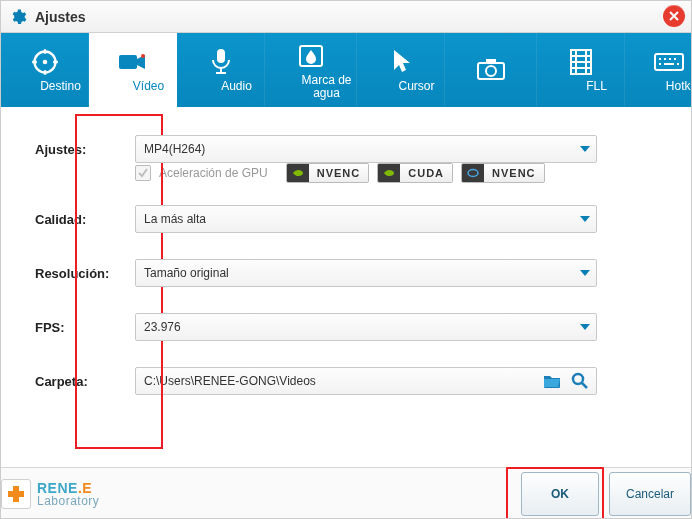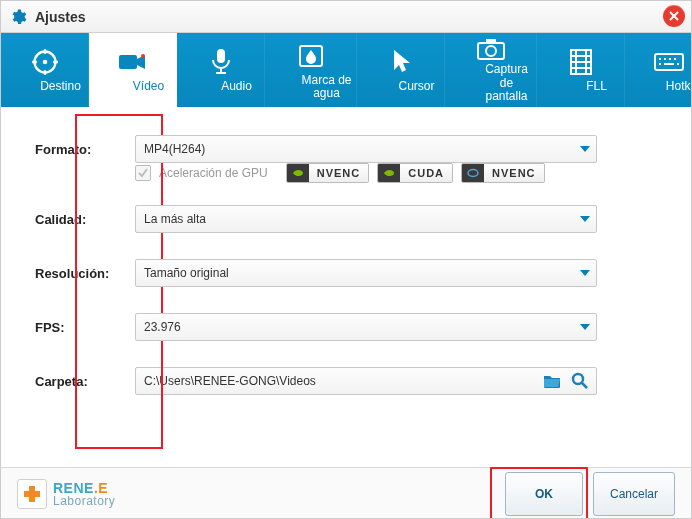--- a/index.html
+++ b/index.html
@@ -39,21 +39,21 @@
   
   .path-field { height: 28px; border: 1px solid #c8c8c8; border-radius: 2px; background: linear-gradient(to bottom, #fdfdfd, #f2f2f2); display: flex; align-items: center; padding: 0 4px 0 8px; font-size: 12px; color: #333; gap: 4px; }
   .path-field .ptxt { flex: 1; }
   .path-field .pbtn { width: 24px; height: 22px; display: flex; align-items: center; justify-content: center; cursor: pointer; }
   
   
   .hl { position: absolute; border: 2px solid #ee1c25; pointer-events: none; }
   .hl1 { left: 74px; top: 7px; width: 88px; height: 335px; }
   
   
-  .footer { height: 52px; border-top: 1px solid #d8d8d8; display: flex; align-items: center; padding: 0 16px; background: #fafafa; }
+  .footer { height: 52px; border-top: 1px solid #d8d8d8; display: flex; align-items: center; padding: 0 0; background: #fafafa; }
   .logo { display: flex; align-items: center; gap: 6px; }
   .logo .lbox { width: 30px; height: 30px; border: 1px solid #d0d0d0; border-radius: 3px; display: flex; align-items: center; justify-content: center; background: #fff; }
   .logo .ltxt { display: flex; flex-direction: column; line-height: 1; }
   .logo .ltxt .l1 { color: #3ea7c9; font-weight: 700; font-size: 14px; letter-spacing: .5px; }
   .logo .ltxt .l1 .e2 { color: #f28b1d; }
   .logo .ltxt .l2 { color: #7aa8bc; font-size: 12px; letter-spacing: .5px; }
   .spacer { flex: 1; }
   .btn { height: 44px; min-width: 78px; border: 1px solid #9fb8c9; border-radius: 3px; background: linear-gradient(to bottom, #fefefe, #e8eef2); font-size: 12px; color: #1a5a7a; cursor: pointer; padding: 0 16px; margin-left: 10px; }
   .btn.primary { font-weight: 700; }
   .hl2 { position: relative; }
@@ -125,21 +125,20 @@
     <div class="tlabel">Cursor</div>
   </div>
   <div class="tab wide">
     <div class="ticon">
       <svg width="30" height="24" viewBox="0 0 30 24">
           <rect x="2" y="6" width="26" height="16" rx="2" fill="none" stroke="#fff" stroke-width="2"></rect>
           <rect x="10" y="2" width="10" height="5" fill="#fff"></rect>
           <circle cx="15" cy="14" r="5" fill="none" stroke="#fff" stroke-width="2"></circle>
         </svg>
     </div>
-    <div class="tlabel">Captura de pantalla</div>
   </div>
   <div class="tab">
     <div class="ticon">
       <svg width="26" height="28" viewBox="0 0 26 28">
           <rect x="3" y="2" width="20" height="24" fill="none" stroke="#fff" stroke-width="2"></rect>
           <path stroke="#fff" stroke-width="2" d="M3 8h20M3 14h20M3 20h20M8 2v24M18 2v24"></path>
         </svg>
     </div>
     <div class="tlabel">FLL</div>
   </div>
@@ -151,21 +150,21 @@
         </svg>
     </div>
     <div class="tlabel">Hotkey</div>
   </div>
 </div>
 
 <div class="content">
   <div class="hl hl1"></div>
 
   <div class="row tight">
-    <div class="label-col">Formato:</div>
+    <div class="label-col">Ajustes:</div>
     <div class="field-col">
       <div class="select">
         <span>MP4(H264)</span>
         <span class="arrow"></span>
       </div>
     </div>
   </div>
 
   <div class="gpu-row">
     <div class="chk">

